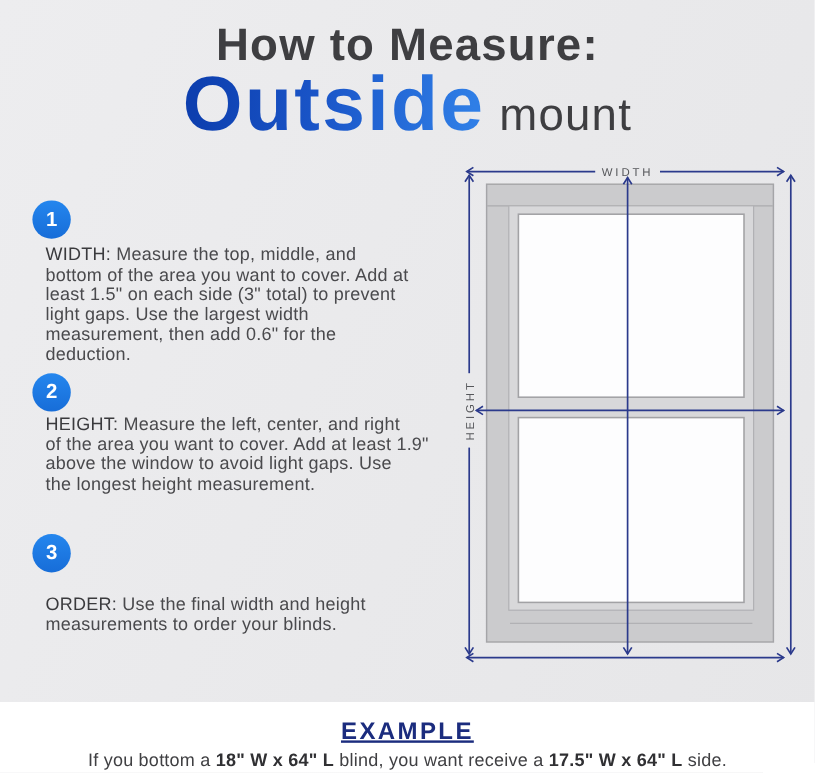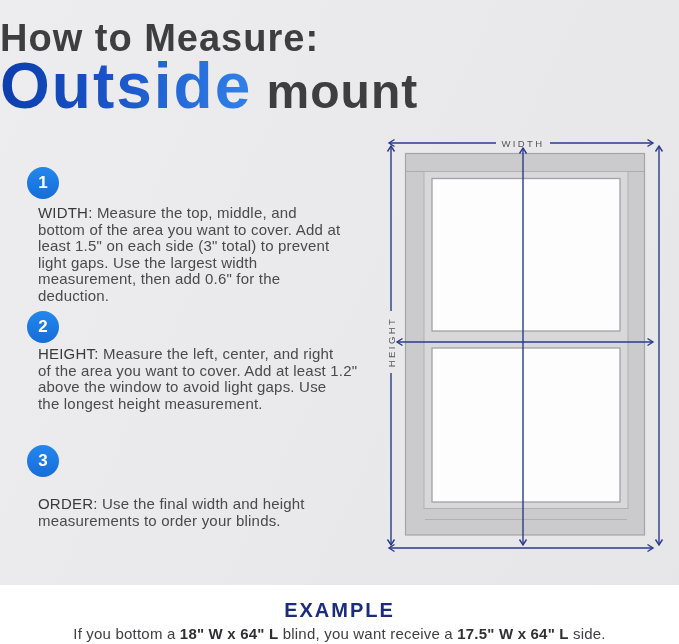--- a/index.html
+++ b/index.html
@@ -2,29 +2,29 @@
 <html><head>
 <meta charset="utf-8">
 <style>
   html,body{margin:0;padding:0;background:#ffffff;}
   .canvas{
     position:relative;width:679px;height:644px;margin:0 auto;overflow:hidden;
     background:linear-gradient(115deg,#ededef 0%,#e9e9eb 55%,#e6e6e8 100%);
     font-family:"Liberation Sans",sans-serif;
   }
   
-  .title{position:absolute;top:16px;left:0;width:679px;text-align:left;}
+  .title{position:absolute;top:16px;left:0;width:679px;text-align:center;}
   .t1{font-size:38px;font-weight:700;color:#3e3e41;letter-spacing:1px;line-height:44px;}
   .t2{line-height:52px;white-space:nowrap;}
   .hl{
     font-size:64px;font-weight:700;letter-spacing:2px;color:#1a55c8;
     background:linear-gradient(95deg,#0d3faf 5%,#1a55c8 45%,#2f7ee6 95%);
     -webkit-background-clip:text;background-clip:text;-webkit-text-fill-color:transparent;
   }
-  .t2b{font-size:48px;font-weight:700;color:#3e3e41;letter-spacing:1px;}
+  .t2b{font-size:38px;font-weight:400;color:#3e3e41;letter-spacing:1px;}
   
   .badge{
     position:absolute;left:27px;width:32px;height:32px;border-radius:50%;
     background:linear-gradient(180deg,#2486ee 0%,#176dd8 100%);
     color:#ffffff;font-weight:700;font-size:17px;
     display:flex;align-items:center;justify-content:center;
   }
   .step-text{
     position:absolute;left:38px;width:350px;
     font-size:15px;line-height:16.5px;color:#4a4a4d;letter-spacing:.2px;margin:0;
@@ -32,21 +32,21 @@
   .step-text strong{color:#3a3a3d;font-weight:400;}
   .step-text .body{white-space:pre;}
   
   .diagram{position:absolute;left:370px;top:125px;width:309px;height:450px;}
   .diagram text{
     font-family:"Liberation Sans",sans-serif;font-size:9.5px;letter-spacing:2.4px;
     fill:#55565a;font-weight:400;
   }
   
   .footer{position:absolute;left:0;top:585px;width:679px;height:59px;background:#ffffff;text-align:center;}
-  .ex-head{margin:0;padding-top:14px;font-size:20px;font-weight:700;letter-spacing:2px;color:#1b2c7e;}
+  .ex-head{margin:0;padding-top:14px;font-size:20px;font-weight:700;letter-spacing:2px;color:#1b2c7e;text-decoration:underline;}
   .ex-line{margin:3px 0 0;font-size:15px;color:#404043;letter-spacing:.2px;}
   .ex-line strong{color:#303033;font-weight:700;}
 </style>
 </head>
 <body>
 
 <div class="canvas">
 
   <header class="title">
     <div class="t1">How to Measure:</div>
@@ -60,21 +60,21 @@
 bottom of the area you want to cover. Add at
 least 1.5" on each side (3" total) to prevent
 light gaps. Use the largest width
 measurement, then add 0.6" for the
 deduction.</span></p>
 
   <div class="badge" style="top:311px">
     <span>2</span>
   </div>
   <p class="step-text" style="top:346px"><strong>HEIGHT:</strong> <span class="body">Measure the left, center, and right
-of the area you want to cover. Add at least 1.2"
+of the area you want to cover. Add at least 1.9"
 above the window to avoid light gaps. Use
 the longest height measurement.</span></p>
 
   <div class="badge" style="top:445px">
     <span>3</span>
   </div>
   <p class="step-text" style="top:496px"><strong>ORDER:</strong> <span class="body">Use the final width and height
 measurements to order your blinds.</span></p>
 
   <svg class="diagram" viewBox="0 0 309 450">

